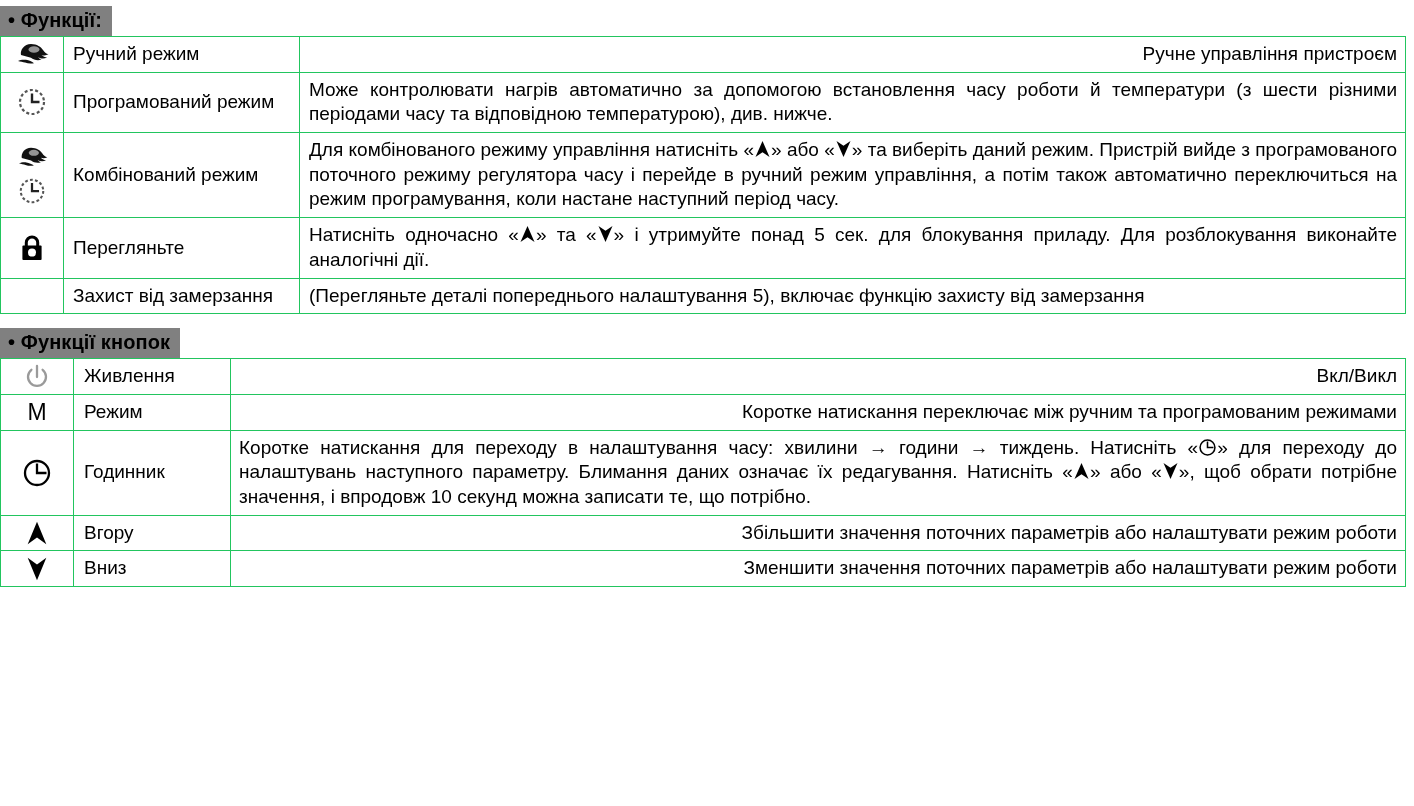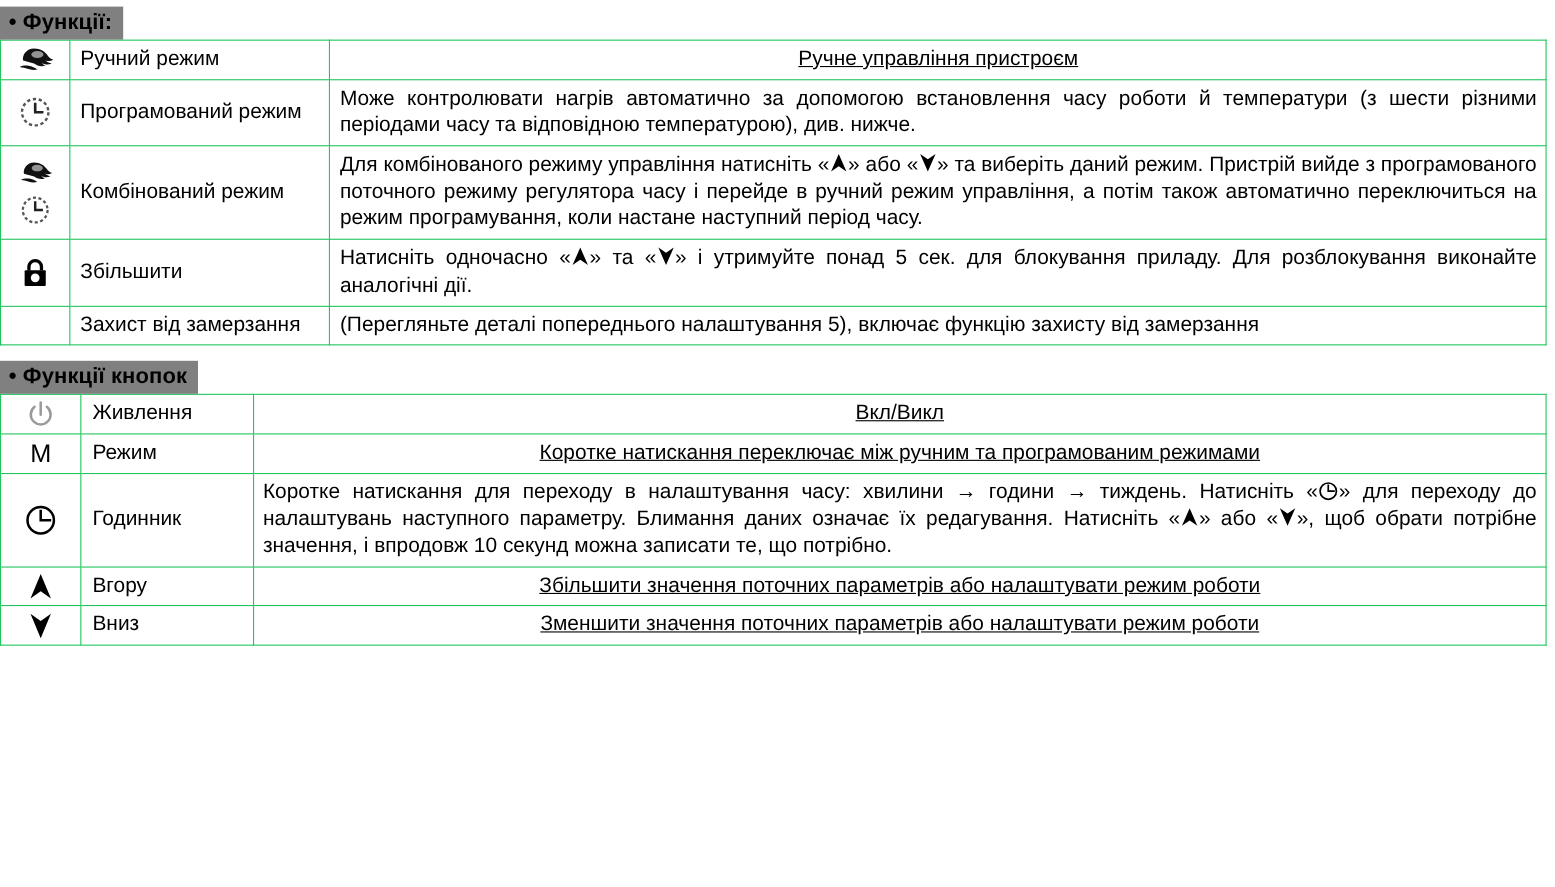--- a/index.html
+++ b/index.html
@@ -58,21 +58,21 @@
   }
   .ds {
     font-size: 19px;
     line-height: 1.30;
     padding: 5px 8px 5px 9px;
     display: block;
     text-align: justify;
     text-justify: inter-word;
     hyphens: none;
   }
-  .ds.nojust { text-align: center; text-decoration: underline; }
+  .ds.nojust { text-align: right; }
 
   
   table.keys { width: 1406px; border-radius: 24px; }
   table.keys .c-icon { width: 72px; }
   table.keys .c-name { width: 156px; }
   table.keys .nm { font-size: 19px; padding: 5px 6px 5px 10px; }
   table.keys .ds { font-size: 19px; padding: 5px 8px 5px 8px; }
 
   
   .ico {
@@ -186,21 +186,21 @@
         <td class="c-icon">
           <span class="ico">
             <svg width="26" height="30" viewBox="0 0 26 30">
               <path d="M7.3 13V9.6a5.7 5.7 0 0 1 11.4 0V13" fill="none" stroke="#000" stroke-width="3"></path>
               <rect x="3.4" y="12.6" width="19.2" height="14.4" rx="1" fill="#000"></rect>
               <circle cx="13" cy="19.6" r="4" fill="#fff"></circle>
             </svg>
           </span>
         </td>
         <td class="c-name">
-          <span class="nm">Збільшити</span>
+          <span class="nm">Перегляньте</span>
         </td>
         <td class="c-desc">
           <span class="ds"><span>Натисніть одночасно «</span><span class="inl"><svg width="17" height="20" viewBox="0 0 17 20">
                   <path d="M8.5 2 L15.5 18 L8.5 13.2 L1.5 18 Z" fill="#000"></path>
                 </svg></span><span>»</span><span> та «</span><span class="inl"><svg width="17" height="20" viewBox="0 0 17 20">
                   <path d="M1.5 2 L8.5 6.8 L15.5 2 L8.5 18 Z" fill="#000"></path>
                 </svg></span><span>»</span><span> і утримуйте понад 5 сек. для блокування приладу. Для розблокування виконайте аналогічні дії.</span></span>
         </td>
       </tr>
 

